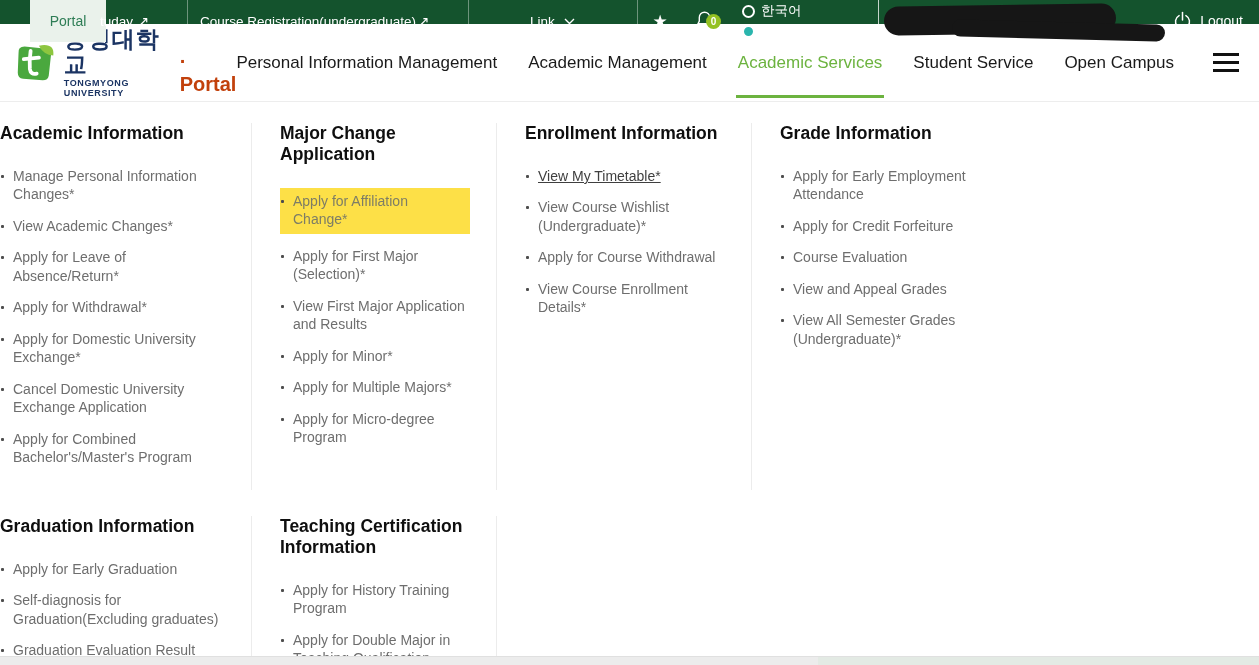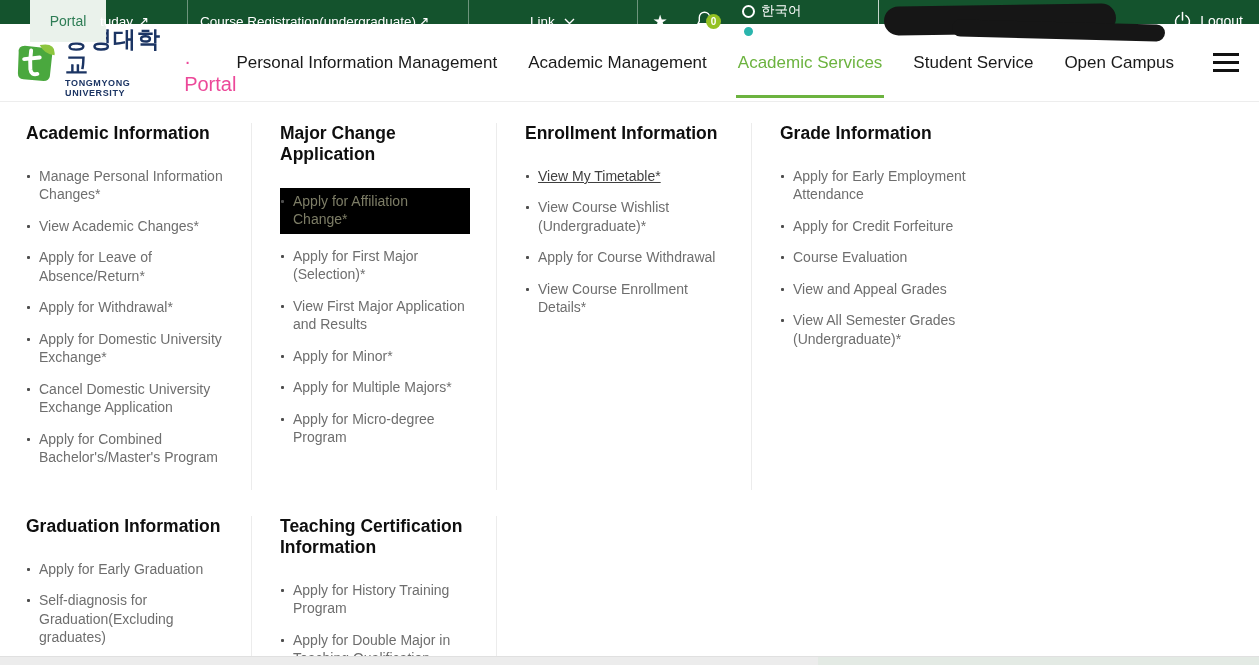--- a/index.html
+++ b/index.html
@@ -32,41 +32,41 @@
   .blob.b2 { left:952px; top:22px; width:213px; height:17px; border-radius:9px; transform:rotate(1.4deg); }
   .tb-logout { right:16px; gap:8px; font-size:14px; }
 
   
   .header { height:78px; background:#fff; display:flex; align-items:center; padding:0 20px 0 14px;
             border-bottom:1px solid #ededed; position:relative; z-index:9; }
   .brand { display:flex; align-items:center; gap:9px; }
   .brand-text { color:#1b3463; display:flex; flex-direction:column; }
   .brand-kr { font-size:23px; font-weight:700; line-height:1.05; letter-spacing:1px; }
   .brand-en { font-size:9px; font-weight:700; letter-spacing:0.6px; margin-top:2px; }
-  .brand-suffix { color:#ec4899; font-size:20px; margin-left:10px; margin-top:20px; }
+  .brand-suffix { color:#c2410c; font-size:20px; margin-left:10px; margin-top:20px;font-weight:bold; }
   .nav { margin-left:auto; display:flex; align-items:center; gap:31px; font-size:17px; color:#1a1a1a; }
   .nav-item { position:relative; white-space:nowrap; cursor:pointer; }
   .nav-item.active { color:#6cb33f; }
   .nav-item.active::after { content:""; position:absolute; left:-2px; right:-2px; bottom:-25px; height:3px; background:#6cb33f; }
   .hamburger { width:26px; height:19px; display:flex; flex-direction:column; justify-content:space-between; cursor:pointer; margin-left:8px; }
   .hamburger span { display:block; height:3px; background:#111; }
 
   
   .mega { background:#fff; padding-top:21px; position:relative; z-index:1; }
   .mrow { display:grid; grid-template-columns:252px 245px 255px 255px 1fr; align-items:stretch; }
   .mrow2 { margin-top:26px; }
   .mcol { padding:0 26px 10px 28px; }
   .mcol.bordered { border-right:1px solid #ececec; }
-  .mcol.first { padding-left:26px; }
+  .mcol.first { padding-left:0; }
   .mcol h3 { margin:0; font-size:17.5px; line-height:1.2; color:#0f0f0f; font-weight:700; }
   .mcol ul { list-style:none; margin:23px 0 0 0; padding:0; }
   .mcol li { position:relative; padding-left:13px; margin-bottom:13px; }
   .mcol li::before { content:""; position:absolute; left:1px; top:8px; width:3px; height:3px; background:#4d4d4d; border-radius:1px; }
   .mcol li a { color:#6e6e6e; font-size:14px; line-height:1.32; text-decoration:none; display:inline-block; cursor:pointer; }
-  .mcol li.hl { background:#000000; width:fit-content; padding:4px 12px 5px 13px; margin-left:0; }
+  .mcol li.hl { background:#fde047; width:fit-content; padding:4px 12px 5px 13px; margin-left:0; }
   .mcol li.hl::before { top:12px; }
   .mcol li.hl a { color:#7d7d66; }
   .mcol li.ul a { text-decoration:underline; color:#3f3f3f; }
 
   
   .bottom-strip { position:absolute; left:0; right:0; bottom:0; height:9px; z-index:20;
     border-top:1px solid #e0e0e0;
     background:linear-gradient(to right, #ececec 0 65%, #e3eae4 65% 100%); }
 
   .icon-svg { display:block; }

